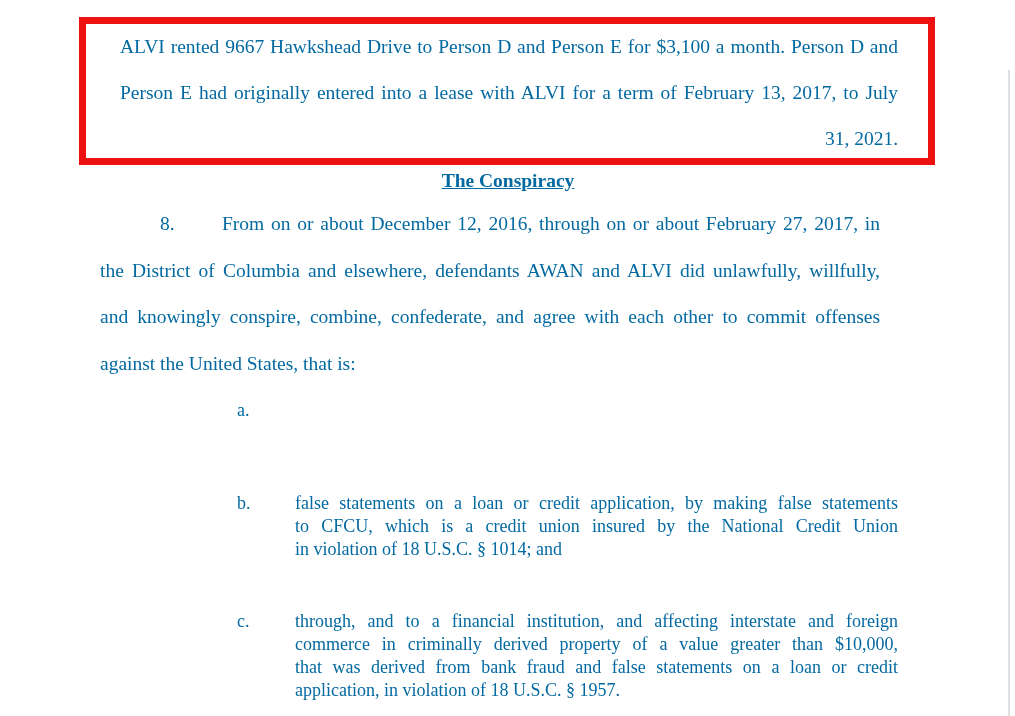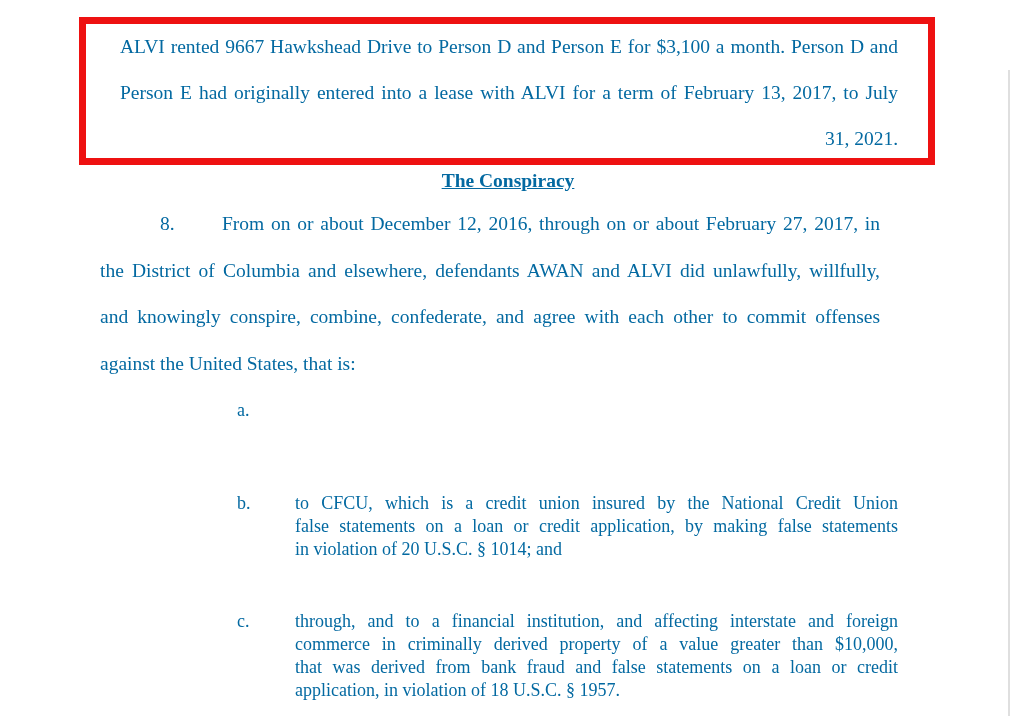--- a/index.html
+++ b/index.html
@@ -123,23 +123,23 @@
     <div class="line">against the United States, that is:</div>
   </div>
 
   <div class="sub sub-a">
     <span class="lbl">a.</span>
   </div>
 
   <div class="sub sub-b">
     <span class="lbl">b.</span>
     <div class="sub-text">
+      <div class="line j">false statements on a loan or credit application, by making false statements</div>
       <div class="line j">to CFCU, which is a credit union insured by the National Credit Union</div>
-      <div class="line j">false statements on a loan or credit application, by making false statements</div>
-      <div class="line">in violation of 20 U.S.C. § 1014; and</div>
+      <div class="line">in violation of 18 U.S.C. § 1014; and</div>
     </div>
   </div>
 
   <div class="sub sub-c">
     <span class="lbl">c.</span>
     <div class="sub-text">
       <div class="line j">through, and to a financial institution, and affecting interstate and foreign</div>
       <div class="line j">commerce in criminally derived property of a value greater than $10,000,</div>
       <div class="line j">that was derived from bank fraud and false statements on a loan or credit</div>
       <div class="line">application, in violation of 18 U.S.C. § 1957.</div>

